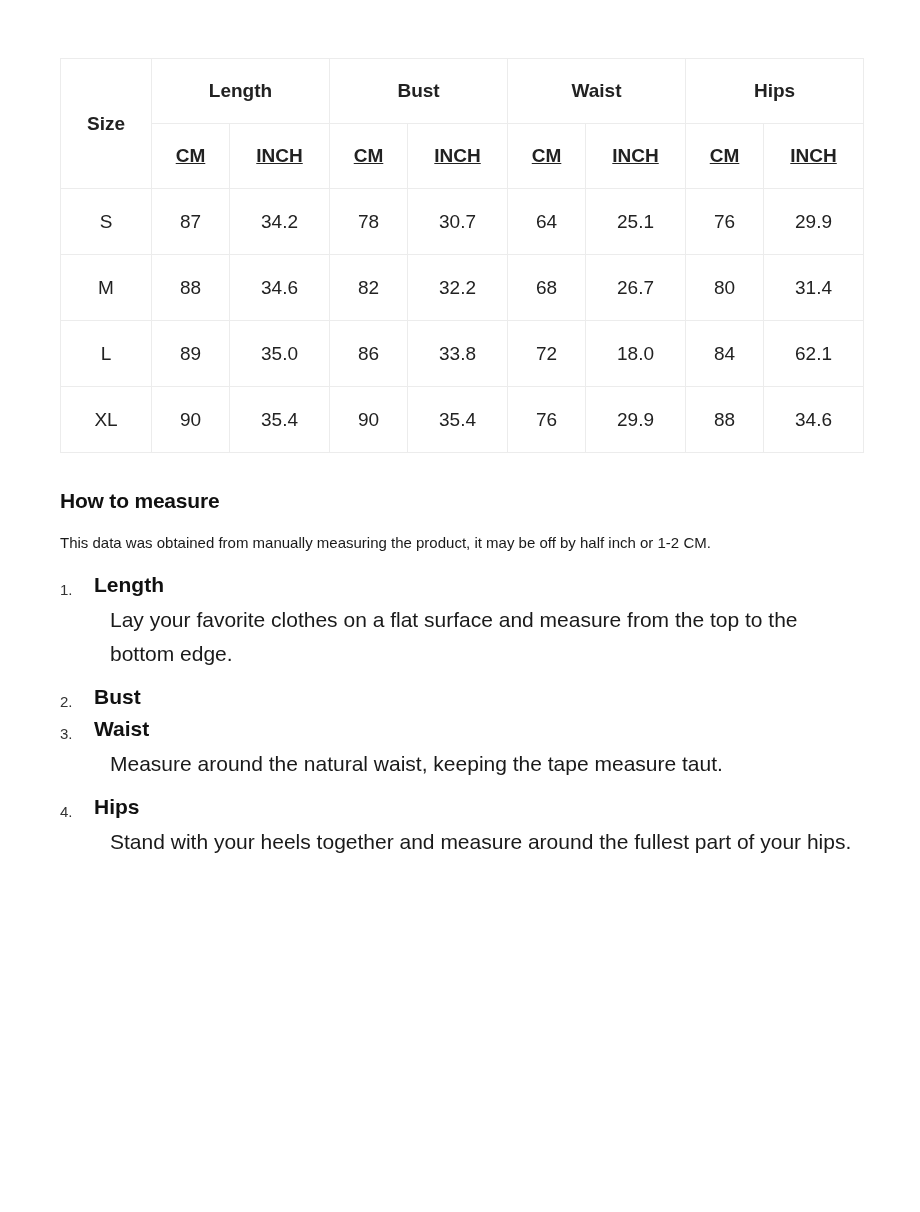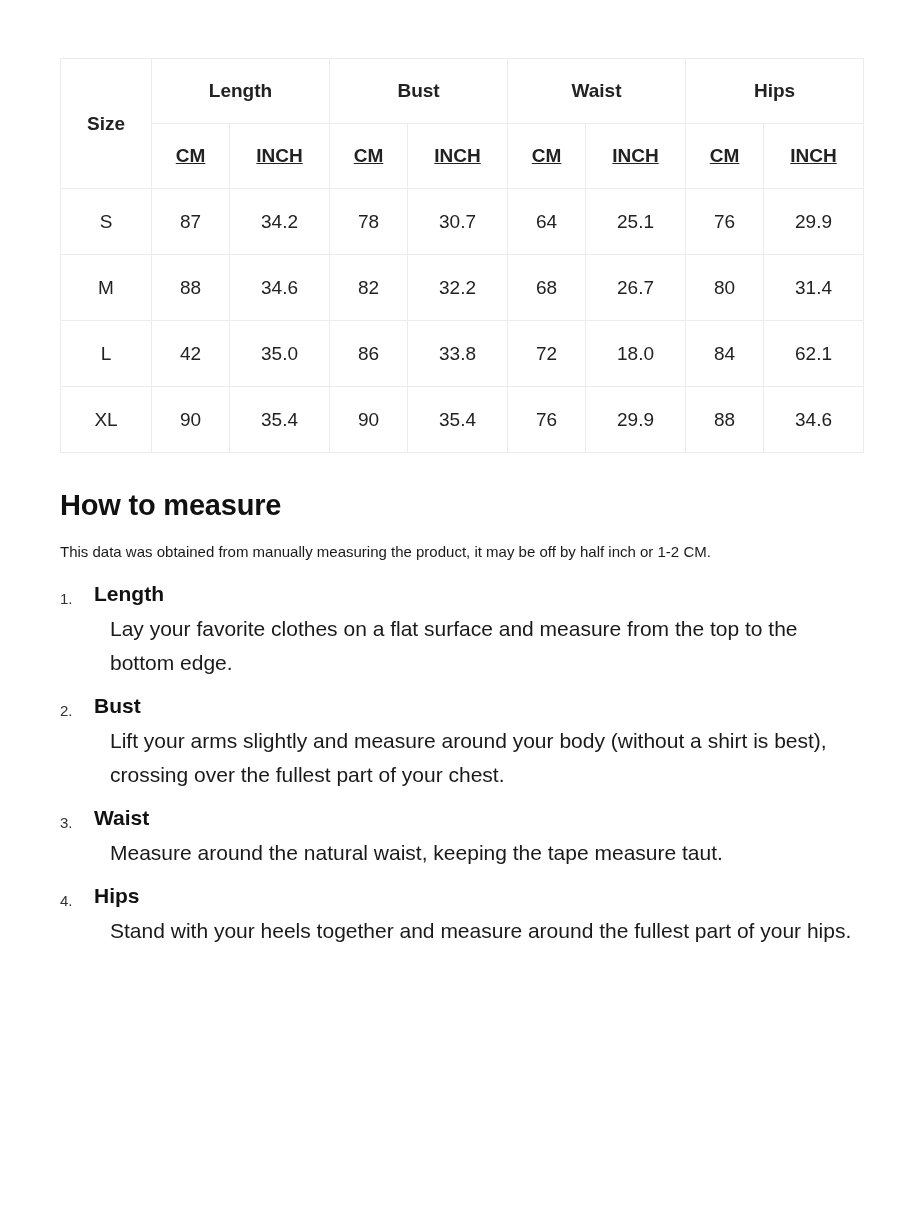--- a/index.html
+++ b/index.html
@@ -57,21 +57,21 @@
   td.body-cell {
     font-size: 19px;
     height: 63px;
     color: #222;
   }
   col.cm-col { width: 78px; }
   col.inch-col { width: 100px; }
 
   
   h2.section-title {
-    font-size: 29px;
+    font-size: 21px;
     font-weight: bold;
     margin: 36px 0 18px 0;
     color: #111;
     letter-spacing: -0.2px;
   }
   p.intro {
     font-size: 15px;
     line-height: 1.62;
     margin: 0 0 18px 0;
     color: #1a1a1a;
@@ -164,21 +164,21 @@
         <td class="body-cell">34.6</td>
         <td class="body-cell">82</td>
         <td class="body-cell">32.2</td>
         <td class="body-cell">68</td>
         <td class="body-cell">26.7</td>
         <td class="body-cell">80</td>
         <td class="body-cell">31.4</td>
       </tr>
       <tr>
         <td class="body-cell">L</td>
-        <td class="body-cell">42</td>
+        <td class="body-cell">89</td>
         <td class="body-cell">35.0</td>
         <td class="body-cell">86</td>
         <td class="body-cell">33.8</td>
         <td class="body-cell">72</td>
         <td class="body-cell">18.0</td>
         <td class="body-cell">84</td>
         <td class="body-cell">62.1</td>
       </tr>
       <tr>
         <td class="body-cell">XL</td>
@@ -197,21 +197,20 @@
   <h2 class="section-title">How to measure</h2>
   <p class="intro">This data was obtained from manually measuring the product, it may be off by half inch or 1-2 CM.</p>
 
   <ol class="steps">
     <li>
       <div class="step-title">Length</div>
       <div class="step-body">Lay your favorite clothes on a flat surface and measure from the top to the bottom edge.</div>
     </li>
     <li>
       <div class="step-title">Bust</div>
-      <div class="step-body">Lift your arms slightly and measure around your body (without a shirt is best), crossing over the fullest part of your chest.</div>
     </li>
     <li>
       <div class="step-title">Waist</div>
       <div class="step-body">Measure around the natural waist, keeping the tape measure taut.</div>
     </li>
     <li>
       <div class="step-title">Hips</div>
       <div class="step-body">Stand with your heels together and measure around the fullest part of your hips.</div>
     </li>
   </ol>

